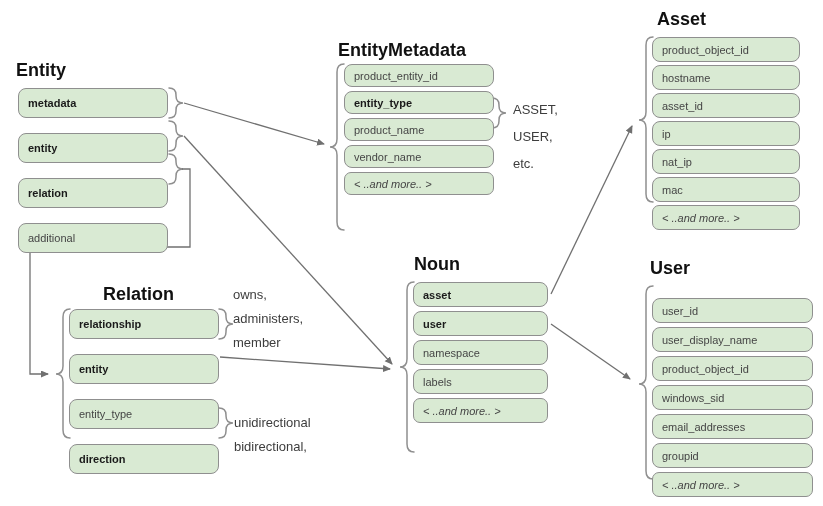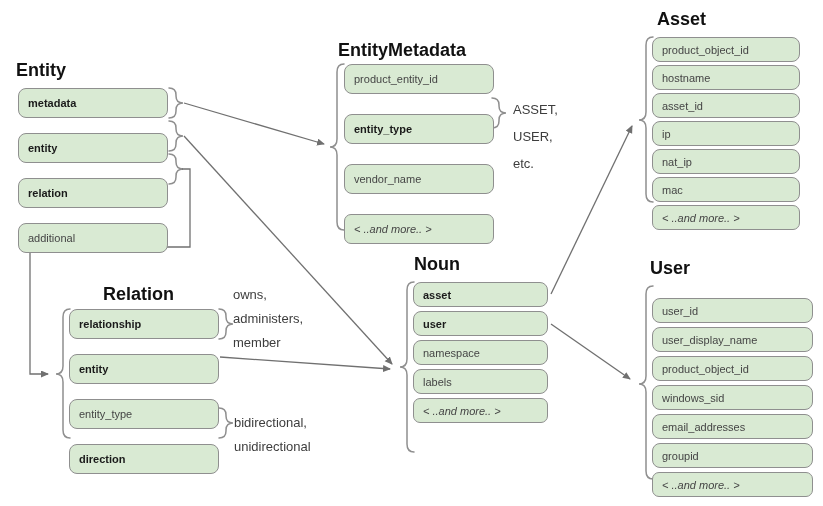--- a/index.html
+++ b/index.html
@@ -11,21 +11,21 @@
   .tbl-title{
     position:absolute;font-size:18px;font-weight:700;color:#111111;white-space:nowrap;
   }
   .tbl{position:absolute;}
   .field{
     box-sizing:border-box;background:#d9ead3;border:1.5px solid #8f8f8f;border-radius:8px;
     display:flex;align-items:center;padding-left:9px;font-size:11px;color:#454545;
     white-space:nowrap;overflow:hidden;
   }
   .h30{height:30px;margin-bottom:15px;}
-  .h30g4{height:30px;margin-bottom:20px;}
+  .h30g4{height:23px;margin-bottom:4px;}
   .h25{height:25px;margin-bottom:3px;}
   .h25g4{height:25px;margin-bottom:4px;}
   .b{font-weight:700;color:#1a1a1a;}
   .more{font-style:italic;border-radius:7px;}
   .annotation{
     position:absolute;font-size:13px;color:#3d3d3d;white-space:nowrap;
   }
   .lh24{line-height:24px;}
   .lh27{line-height:27px;}
   .brace{fill:none;stroke:#8f8f8f;stroke-width:1.5;stroke-linecap:round;}
@@ -75,20 +75,21 @@
     <div class="field h30 b">metadata</div>
     <div class="field h30 b">entity</div>
     <div class="field h30 b">relation</div>
     <div class="field h30">additional</div>
   </div>
 
   <div class="tbl-title" style="left:338px;top:40px">EntityMetadata</div>
   <div class="tbl" style="left:344px;top:64px;width:150px">
     <div class="field h30g4">product_entity_id</div>
     <div class="field h30g4 b">entity_type</div>
+    <div class="field h30g4">product_name</div>
     <div class="field h30g4">vendor_name</div>
     <div class="field h30g4 more">&lt; ..and more.. &gt;</div>
   </div>
 
   <div class="tbl-title" style="left:657px;top:9px">Asset</div>
   <div class="tbl" style="left:652px;top:37px;width:148px">
     <div class="field h25">product_object_id</div>
     <div class="field h25">hostname</div>
     <div class="field h25">asset_id</div>
     <div class="field h25">ip</div>
@@ -129,17 +130,17 @@
     <div>ASSET,</div>
     <div>USER,</div>
     <div>etc.</div>
   </div>
   <div class="annotation lh24" style="left:233px;top:283px">
     <div>owns,</div>
     <div>administers,</div>
     <div>member</div>
   </div>
   <div class="annotation lh24" style="left:234px;top:411px">
+    <div>unidirectional</div>
     <div>bidirectional,</div>
-    <div>unidirectional</div>
   </div>
 
 </div>
 
 </body></html>

